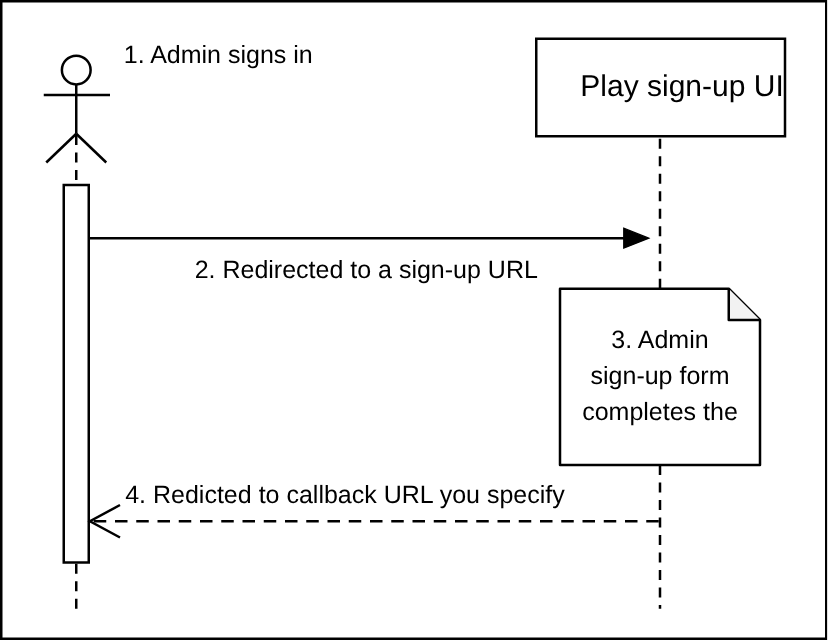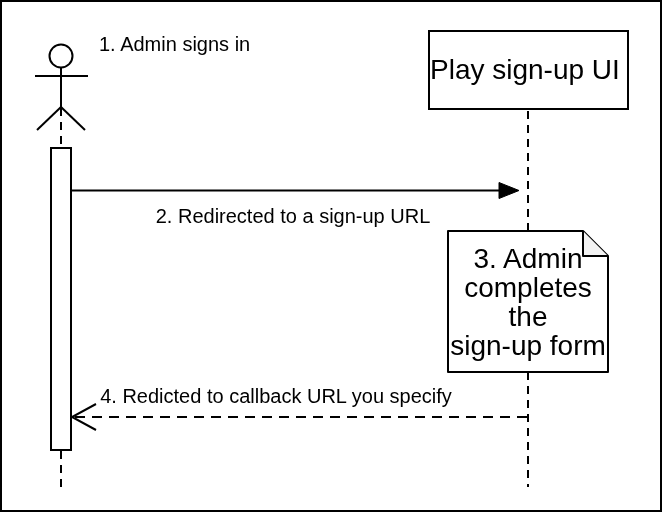--- a/index.html
+++ b/index.html
@@ -42,41 +42,41 @@
     position: absolute;
     left: 428px;
     top: 30px;
     width: 201px;
     height: 80px;
     box-sizing: border-box;
     border: 2px solid #000000;
     background: #ffffff;
     display: flex;
     align-items: center;
-    justify-content: flex-start;
-    font-size: 28px;
+    justify-content: flex-end;
+    font-size: 24px;
   }
   .message2-label {
     left: 72px;
     top: 158px;
     width: 442px;
     text-align: center;
     margin-top: 44px;
   }
   .note-text {
     position: absolute;
     left: 448px;
     top: 231px;
     width: 160px;
     height: 141px;
     display: flex;
     flex-direction: column;
     justify-content: center;
     text-align: center;
-    font-size: 28px;
+    font-size: 20px;
     line-height: 29px;
   }
   .message4-label {
     left: 72px;
     top: 382px;
     width: 408px;
     text-align: center;
   }
 </style>
 </head>
@@ -119,20 +119,20 @@
   </div>
 
   <div class="participant-box">
     <span>Play sign-up UI</span>
   </div>
 
   <div class="label message2-label">2. Redirected to a sign-up URL</div>
 
   <div class="note-text">
     <div>3. Admin</div>
+    <div>sign-up form</div>
     <div>completes the</div>
-    <div>sign-up form</div>
   </div>
 
   <div class="label message4-label">4. Redicted to callback URL you specify</div>
 
   <div class="frame"></div>
 </div>
 
 </body></html>

